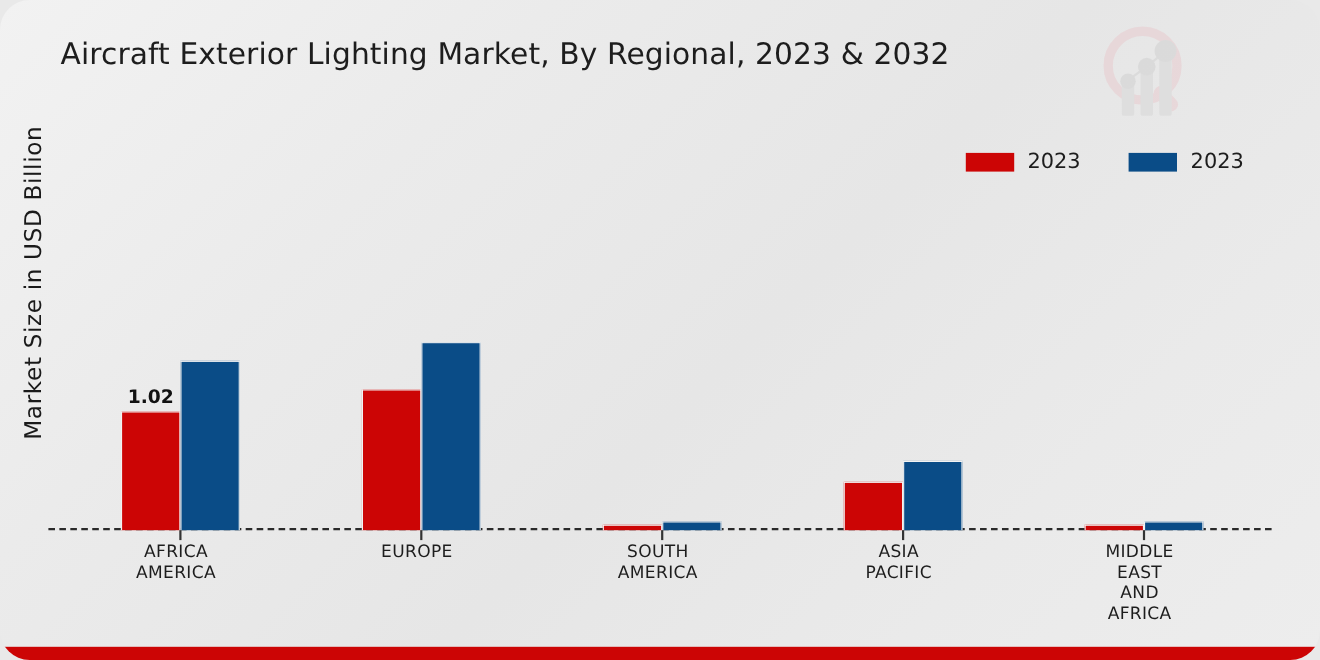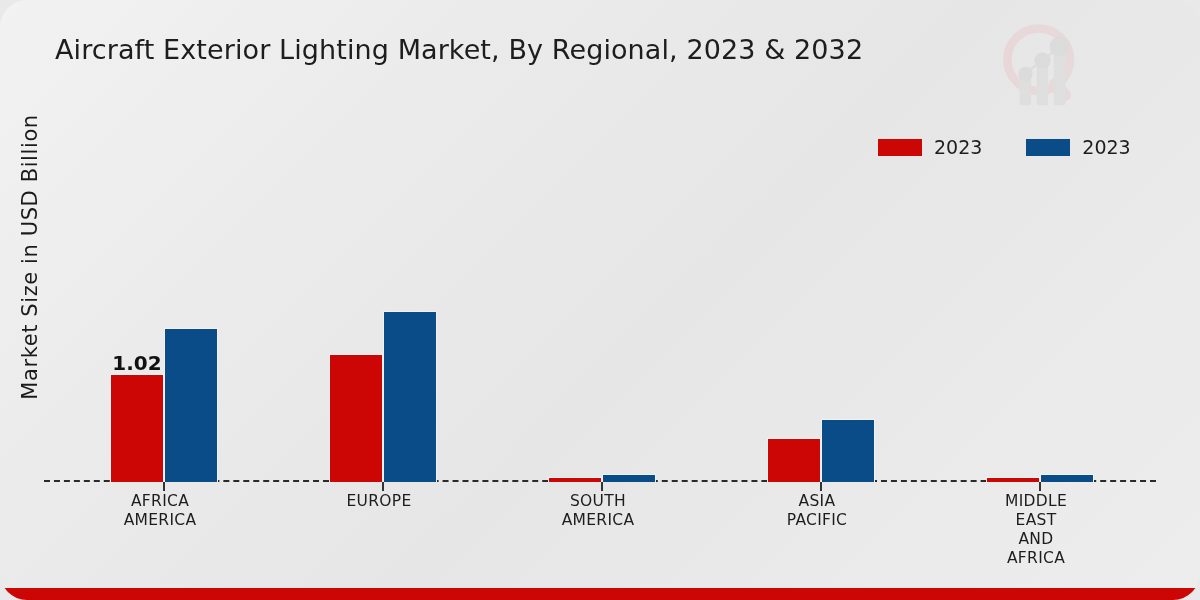--- a/index.html
+++ b/index.html
@@ -70,21 +70,21 @@
     width:54px;
     border:1px solid #f2f2f2;
     border-bottom:none;
     position:relative;
   }
   .bar.y2023 { background:#cc0505; }
   .bar.y2032 { background:#0a4c87; }
   .bar-value {
     position:absolute; left:50%; transform:translateX(-50%);
     top:-24px;
-    font-size:20px; font-weight:bold; color:#111;
+    font-size:17px; font-weight:bold; color:#111;
     white-space:nowrap;
   }
   .tick {
     position:absolute; bottom:-9px; left:50%;
     transform:translateX(-50%);
     width:2px; height:9px; background:#333;
   }
 
   
   .x-label {

